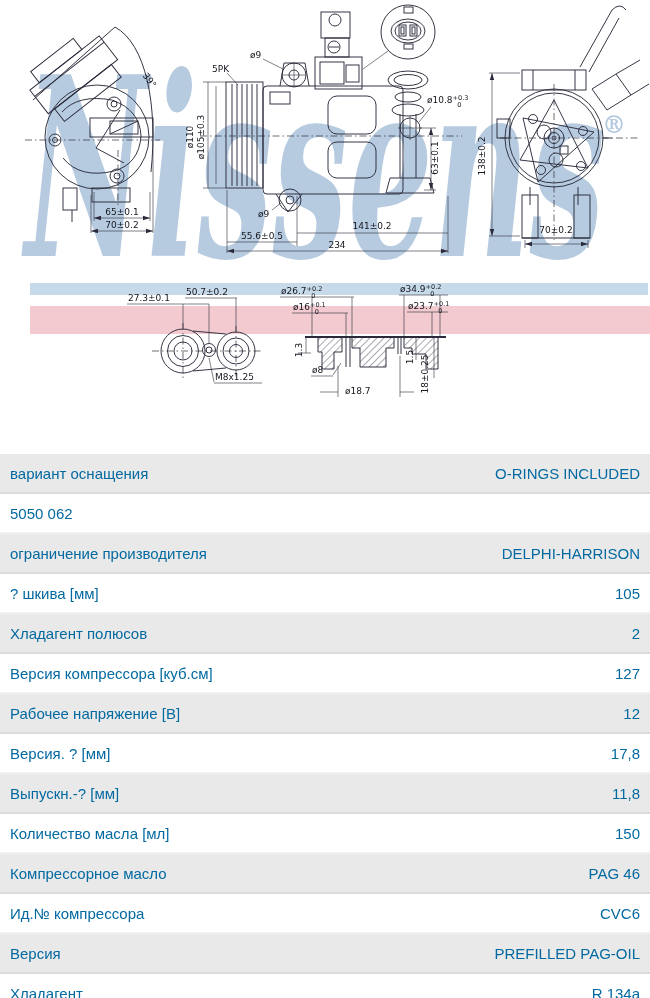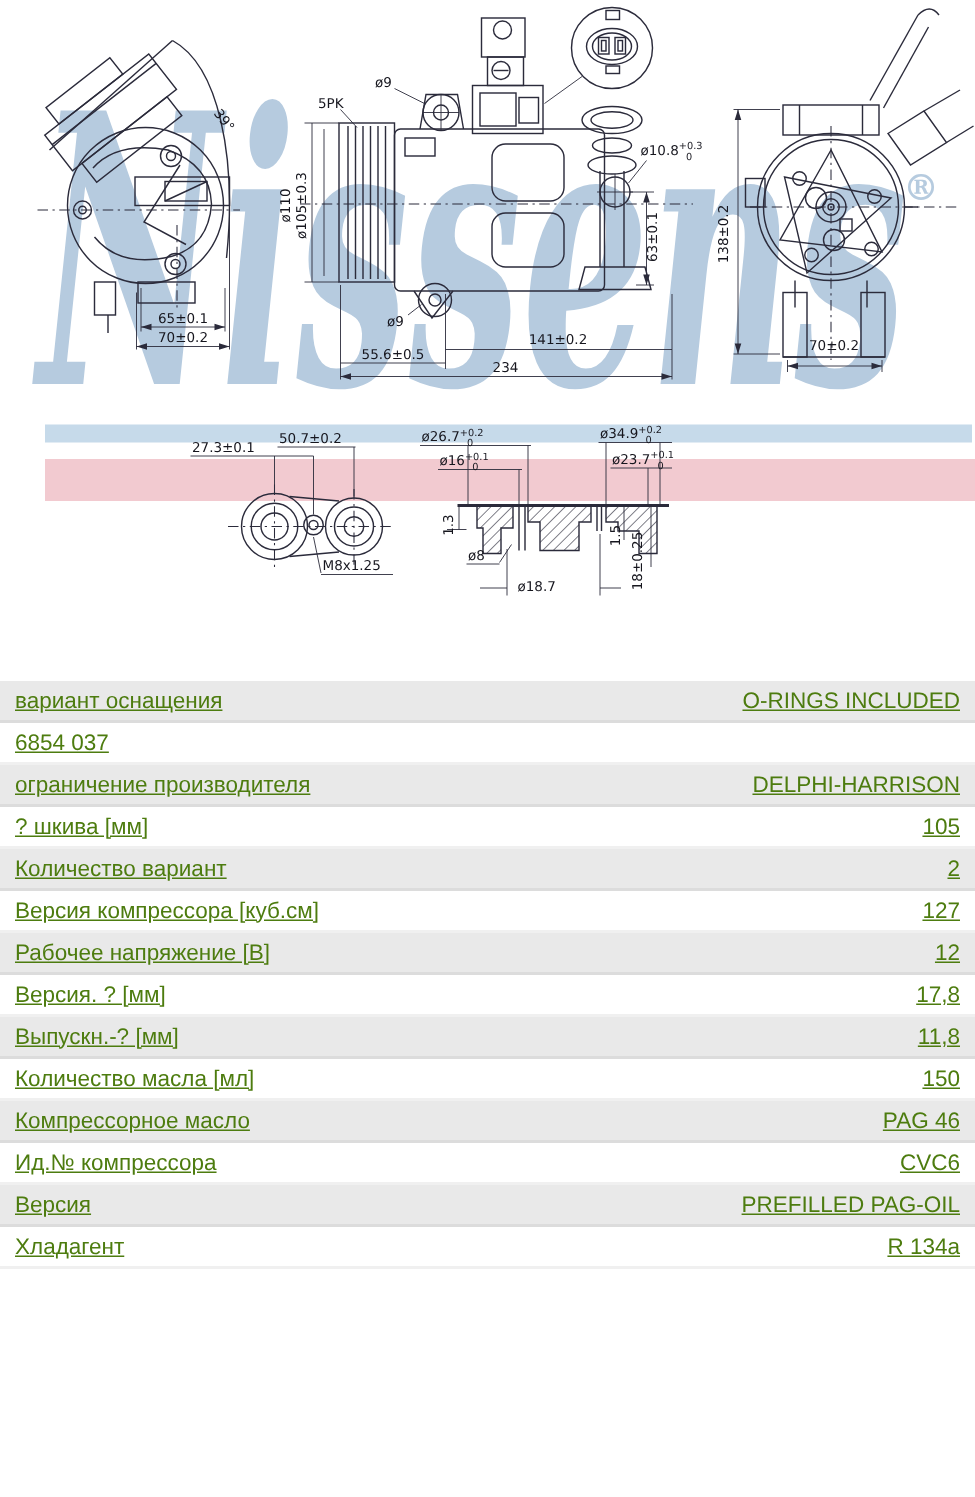--- a/index.html
+++ b/index.html
@@ -13,22 +13,22 @@
   .v .thin{stroke-width:.6;}
   .v .bold{stroke-width:2;}
   
   .dim{font-family:"DejaVu Sans",sans-serif;font-size:9px;fill:#16161e;}
   .dimc{text-anchor:middle;}
   .tol{font-size:6.5px;}
   .wm{font-family:"DejaVu Serif",serif;font-style:italic;font-weight:700;fill:#b6cbdf;}
   
   .specs{width:650px;}
   .spec-row{display:flex;justify-content:space-between;align-items:center;
-            height:28px;box-sizing:border-box;padding:0 10px;
-            font-size:15px;color:#4d7c0f;text-decoration:underline;}
+            height:40px;box-sizing:border-box;padding:0 10px;
+            font-size:15px;color:#0369a1;}
   .spec-row:nth-child(odd){background:#e9e9e9;border-bottom:2px solid #dcdcdc;}
   .spec-row:nth-child(even){background:#ffffff;border-bottom:2px solid #f0f0f0;}
   .spec-label{text-align:left;white-space:nowrap;}
   .spec-value{text-align:right;white-space:nowrap;}
 </style>
 </head>
 <body>
 
 <div class="page">
 
@@ -279,32 +279,32 @@
       </g>
     </svg>
   </div>
 
   <div class="specs">
       <div class="spec-row">
       <span class="spec-label">вариант оснащения</span>
       <span class="spec-value">O-RINGS INCLUDED</span>
     </div>
       <div class="spec-row">
-      <span class="spec-value">6854 037</span>
+      <span class="spec-value">5050 062</span>
     </div>
       <div class="spec-row">
       <span class="spec-label">ограничение производителя</span>
       <span class="spec-value">DELPHI-HARRISON</span>
     </div>
       <div class="spec-row">
       <span class="spec-label">? шкива [мм]</span>
       <span class="spec-value">105</span>
     </div>
       <div class="spec-row">
-      <span class="spec-label">Количество вариант</span>
+      <span class="spec-label">Хладагент полюсов</span>
       <span class="spec-value">2</span>
     </div>
       <div class="spec-row">
       <span class="spec-label">Версия компрессора [куб.см]</span>
       <span class="spec-value">127</span>
     </div>
       <div class="spec-row">
       <span class="spec-label">Рабочее напряжение [В]</span>
       <span class="spec-value">12</span>
     </div>

